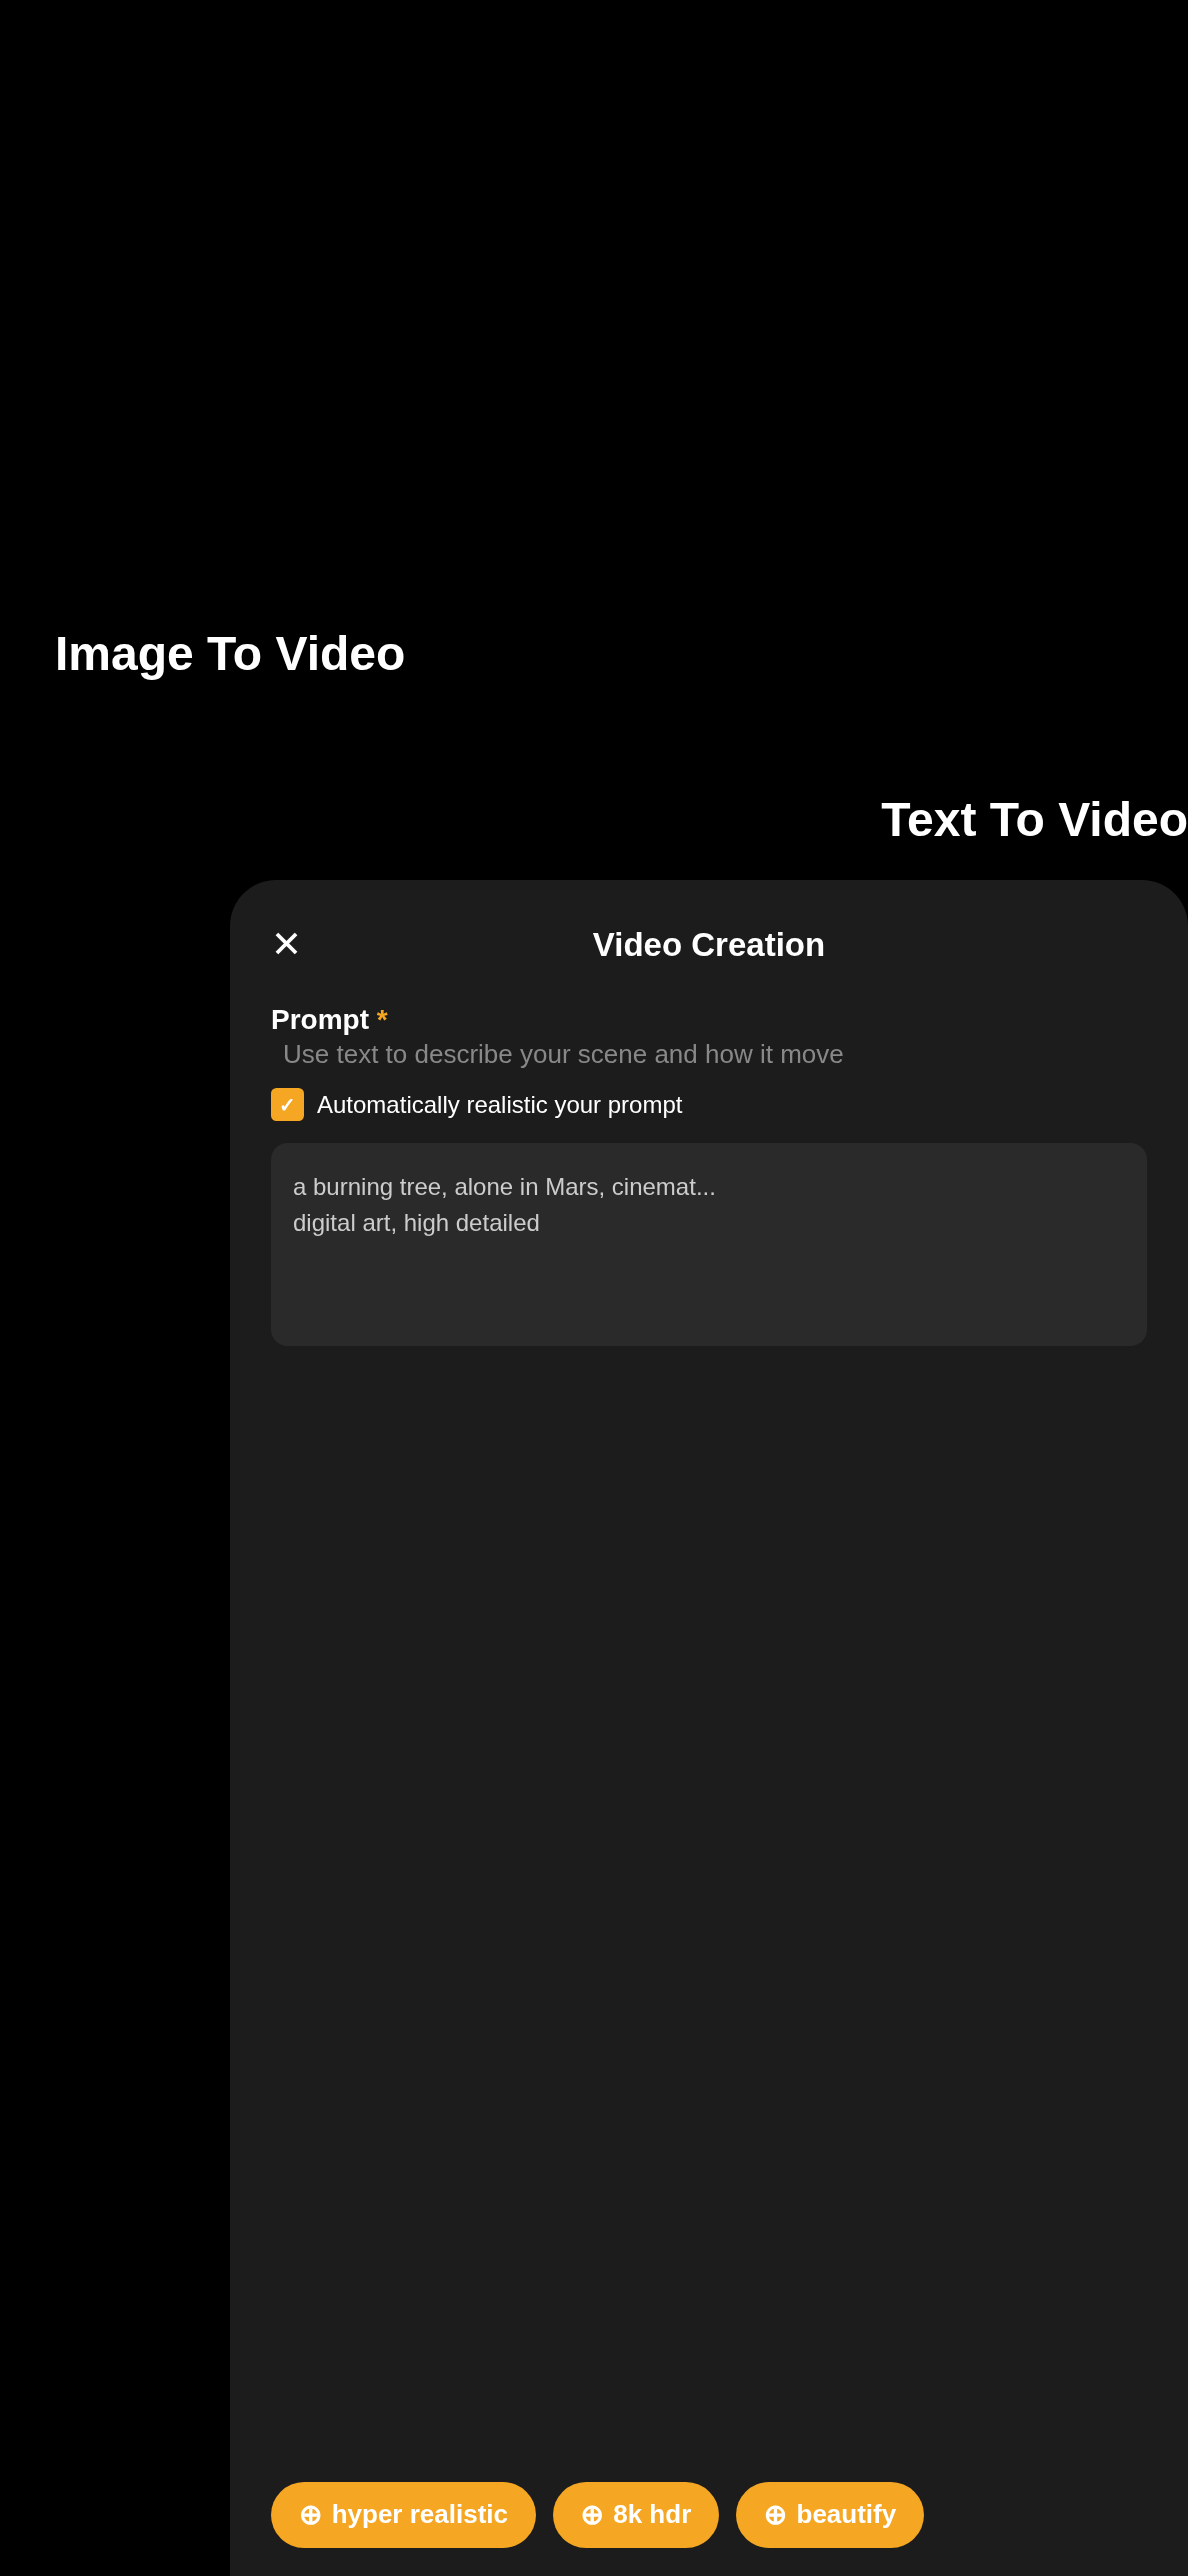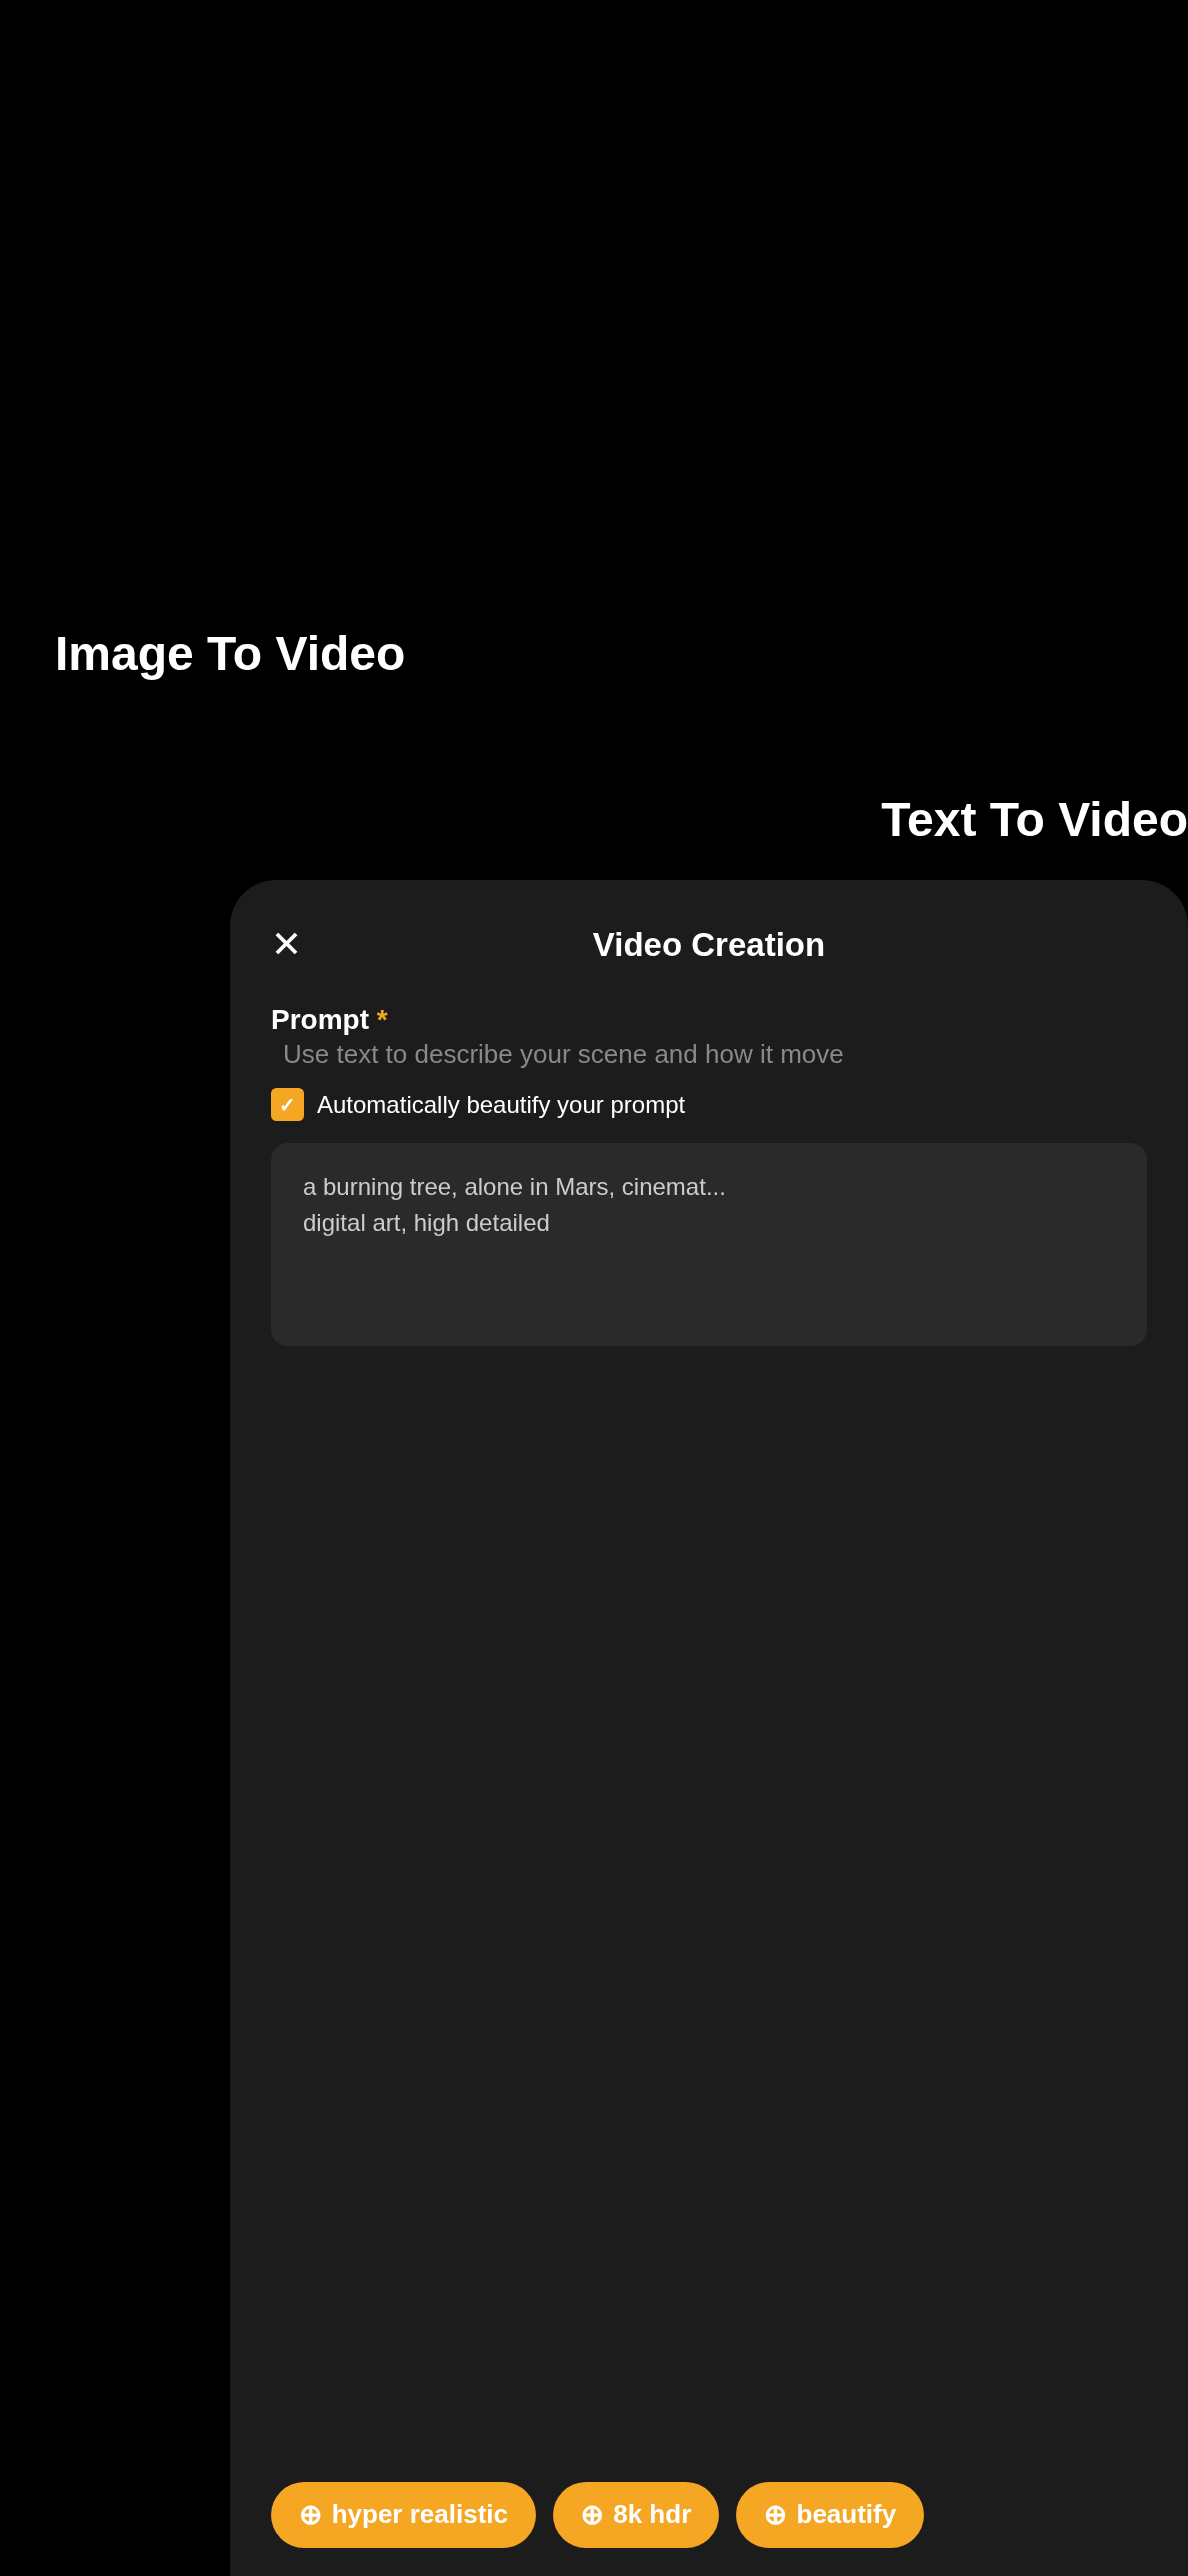--- a/index.html
+++ b/index.html
@@ -118,21 +118,21 @@
 
     .beautify-text {
       color: #fff;
       font-size: 24px;
     }
 
     .prompt-textarea {
       width: 100%;
       background: #2a2a2a;
       border-radius: 16.6px;
-      padding: 26px 32px;
+      padding: 26px 22px;
       color: #ccc;
       font-size: 24px;
       line-height: 1.5;
       min-height: 203px;
       border: none;
       resize: none;
       font-family: inherit;
     }
 
     
@@ -182,21 +182,21 @@
     <div class="prompt-label">
       <span>Prompt</span>
       <span class="prompt-star">*</span>
     </div>
     <div class="prompt-hint">Use text to describe your scene and how it move</div>
 
     <div class="beautify-row">
       <div class="checkbox">
         <span class="checkbox-check">✓</span>
       </div>
-      <span class="beautify-text">Automatically beautify your prompt</span>
+      <span class="beautify-text">Automatically realistic your prompt</span>
     </div>
 
     <textarea class="prompt-textarea" style="">a burning tree, alone in Mars, cinemat...
 digital art, high detailed</textarea>
   </div>
 
   <div class="tags-row">
     <div class="tag-pill">
       <span class="tag-plus">⊕</span>
       <span>hyper realistic</span>

